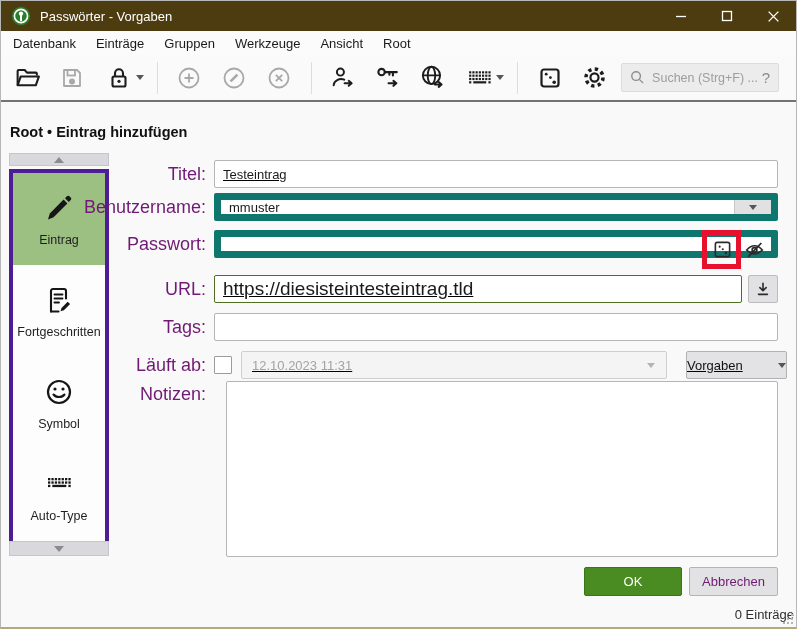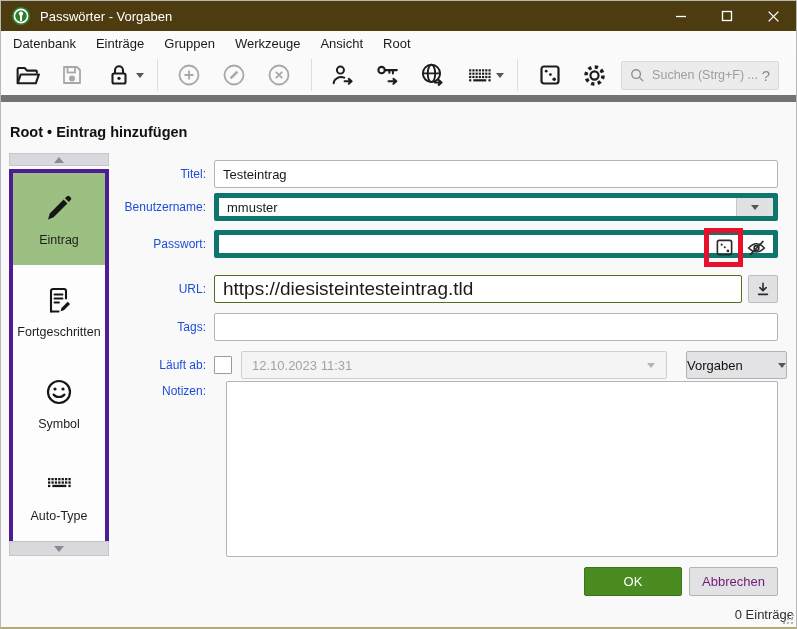--- a/index.html
+++ b/index.html
@@ -21,21 +21,21 @@
   .menubar{
     position:absolute; top:30px; left:0; right:0; height:24px;
     background:#fbfbfb; display:flex; align-items:center; font-size:13px; color:#1a1a1a;
     padding-left:2px;
   }
   .menu-item{ padding:3px 10px; }
   
   .toolbar{
     position:absolute; top:54px; left:0; right:0; height:47px;
     background:#fafafa; display:flex; align-items:center; padding-left:8px;
-    border-bottom:7px solid #737373;
+    border-bottom:2px solid #737373;
     gap:8px;
   }
   .tb-btn{ width:41px; height:36px; display:flex; align-items:center; justify-content:center; }
   .tb-group{ display:flex; align-items:center; }
   .tb-sep{ width:1px; height:32px; background:#dddddd; margin:0 5px; }
   .caret{ width:0; height:0; border-left:4px solid transparent; border-right:4px solid transparent;
           border-top:5px solid #55555a; margin-left:-4px; }
   .caret.dim{ border-top-color:#b4b4b8; }
   .searchbox{
     margin-left:auto; margin-right:17px; width:158px; height:29px;
@@ -58,25 +58,25 @@
   .sidebar{
     position:absolute; left:8px; top:168px; width:100px; height:376px;
     background:#fdfdfd; border:4px solid #4c1d95; display:flex; flex-direction:column;
   }
   .side-item{ height:94px; display:flex; flex-direction:column; align-items:center; justify-content:center;
               gap:9px; font-size:12.5px; color:#1e1e1e; }
   .side-item.selected{ background:var(--accent_green,#9cbf82); }
   .side-item svg{ display:block; }
   
   .frow{ position:absolute; left:5px; width:772px; display:flex; align-items:center; }
-  .frow .lbl{ width:200px; text-align:right; margin-right:8px; font-size:12px; color:#1d4ed8; flex:none; }
-  .field{ display:flex; align-items:center; flex:1; height:36px; }
+  .frow .lbl{ width:200px; text-align:right; margin-right:8px; font-size:18px; color:#701a75; flex:none; }
+  .field{ display:flex; align-items:center; flex:1; height:36px;text-decoration:underline; }
   input.text{ width:100%; height:28px; border:1px solid #b5b5b7; border-radius:2px; background:#fff;
               font-size:13px; color:#1a1a1a; padding:0 8px; font-family:"Liberation Sans",sans-serif; outline:none; }
-  .combo{ flex:1; height:28px; border:5px solid #0f766e; border-radius:2px; background:#fff; display:flex; overflow:visible; }
+  .combo{ flex:1; height:28px; border:7px solid #0f766e; border-radius:2px; background:#fff; display:flex; overflow:visible; }
   .combo input{ flex:1; border:0; outline:none; font-size:13px; color:#1a1a1a; padding:0 8px; background:transparent;
                 font-family:"Liberation Sans",sans-serif; min-width:0;}
   .combo .drop{ width:37px; background:#e1e1e4; border-left:1px solid #c8c8ca;
                 display:flex; align-items:center; justify-content:center; }
   .icon-btn{ width:26px; height:24px; display:flex; align-items:center; justify-content:center; }
   .dice-wrap{ position:relative; width:26px; height:24px; margin-right:6px; }
   .red-annot{ position:absolute; left:-7px; top:-7px; width:39px; height:39px;
               border:5px solid var(--highlight_red,#e8112d); z-index:6; pointer-events:none; }
   .url-input{ height:28px; border:1px solid var(--url_border,#4f7022); border-radius:2px; background:#fff;
               font-size:19px; color:#1a1a1a; padding:0 8px; outline:none; width:528px;

